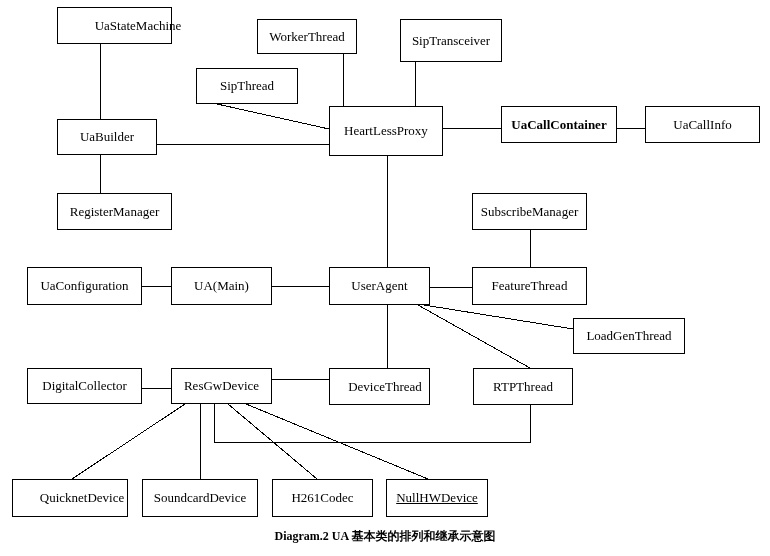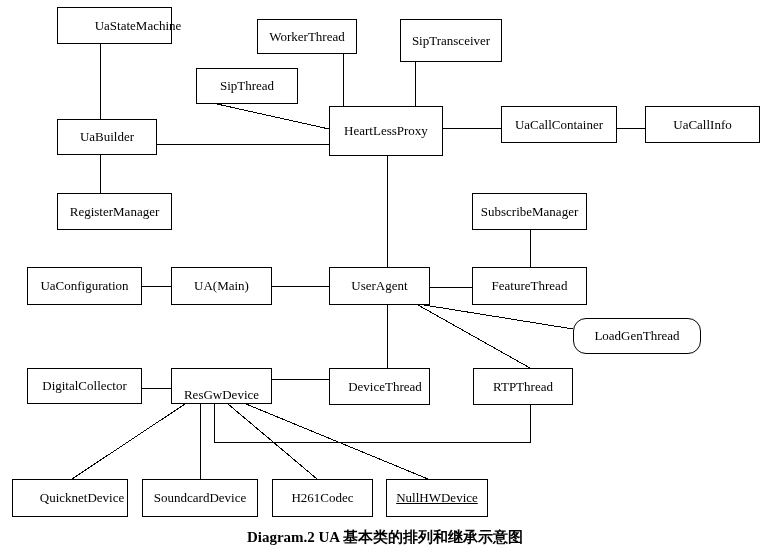--- a/index.html
+++ b/index.html
@@ -42,21 +42,21 @@
     text-align: center;
     z-index: 1;
     white-space: nowrap;
   }
   .caption {
     position: absolute;
     left: 0;
     width: 100%;
     top: 528px;
     text-align: center;
-    font-size: 15px;
+    font-size: 12px;
     font-weight: bold;
     color: #000000;
     z-index: 1;
   }
 </style>
 </head>
 <body>
 
 <div class="canvas">
   <svg class="edges-svg" viewBox="0 0 770 556" xmlns="http://www.w3.org/2000/svg">
@@ -93,21 +93,21 @@
     </div>
     <div class="node" style="left: 400px; top: 19px; width: 102px; height: 43px; justify-content: center;">
       <span>SipTransceiver</span>
     </div>
     <div class="node" style="left: 156px; top: 68px; width: 102px; height: 36px; margin-left: 40px;">
       <span>SipThread</span>
     </div>
     <div class="node" style="left: 329px; top: 106px; width: 114px; height: 50px;">
       <span>HeartLessProxy</span>
     </div>
-    <div class="node" style="left: 501px; top: 106px; width: 116px; height: 37px;">
+    <div class="node" style="left: 501px; top: 106px; width: 116px; height: 37px; font-weight: bold;">
       <span>UaCallContainer</span>
     </div>
     <div class="node" style="left: 645px; top: 106px; width: 115px; height: 37px;">
       <span>UaCallInfo</span>
     </div>
     <div class="node" style="left: 57px; top: 119px; width: 100px; height: 36px;">
       <span>UaBuilder</span>
     </div>
     <div class="node" style="left: 57px; top: 193px; width: 115px; height: 37px;">
       <span>RegisterManager</span>
@@ -120,27 +120,27 @@
     </div>
     <div class="node" style="left: 171px; top: 267px; width: 101px; height: 38px;">
       <span>UA(Main)</span>
     </div>
     <div class="node" style="left: 329px; top: 267px; width: 101px; height: 38px;">
       <span>UserAgent</span>
     </div>
     <div class="node" style="left: 472px; top: 267px; width: 115px; height: 38px;">
       <span>FeatureThread</span>
     </div>
-    <div class="node" style="left: 573px; top: 318px; width: 128px; height: 36px; border-radius: 13px;">
+    <div class="node" style="left: 573px; top: 318px; width: 112px; height: 36px;">
       <span>LoadGenThread</span>
     </div>
     <div class="node" style="left: 27px; top: 368px; width: 115px; height: 36px;">
       <span>DigitalCollector</span>
     </div>
-    <div class="node" style="left: 171px; top: 368px; width: 101px; height: 36px; align-items: flex-end;">
+    <div class="node" style="left: 171px; top: 368px; width: 101px; height: 36px;">
       <span>ResGwDevice</span>
     </div>
     <div class="node" style="left: 329px; top: 368px; width: 101px; height: 37px; padding-left: 11px;">
       <span>DeviceThread</span>
     </div>
     <div class="node" style="left: 473px; top: 368px; width: 100px; height: 37px;">
       <span>RTPThread</span>
     </div>
     <div class="node" style="left: 12px; top: 479px; width: 116px; height: 38px; padding-left: 24px;">
       <span>QuicknetDevice</span>

